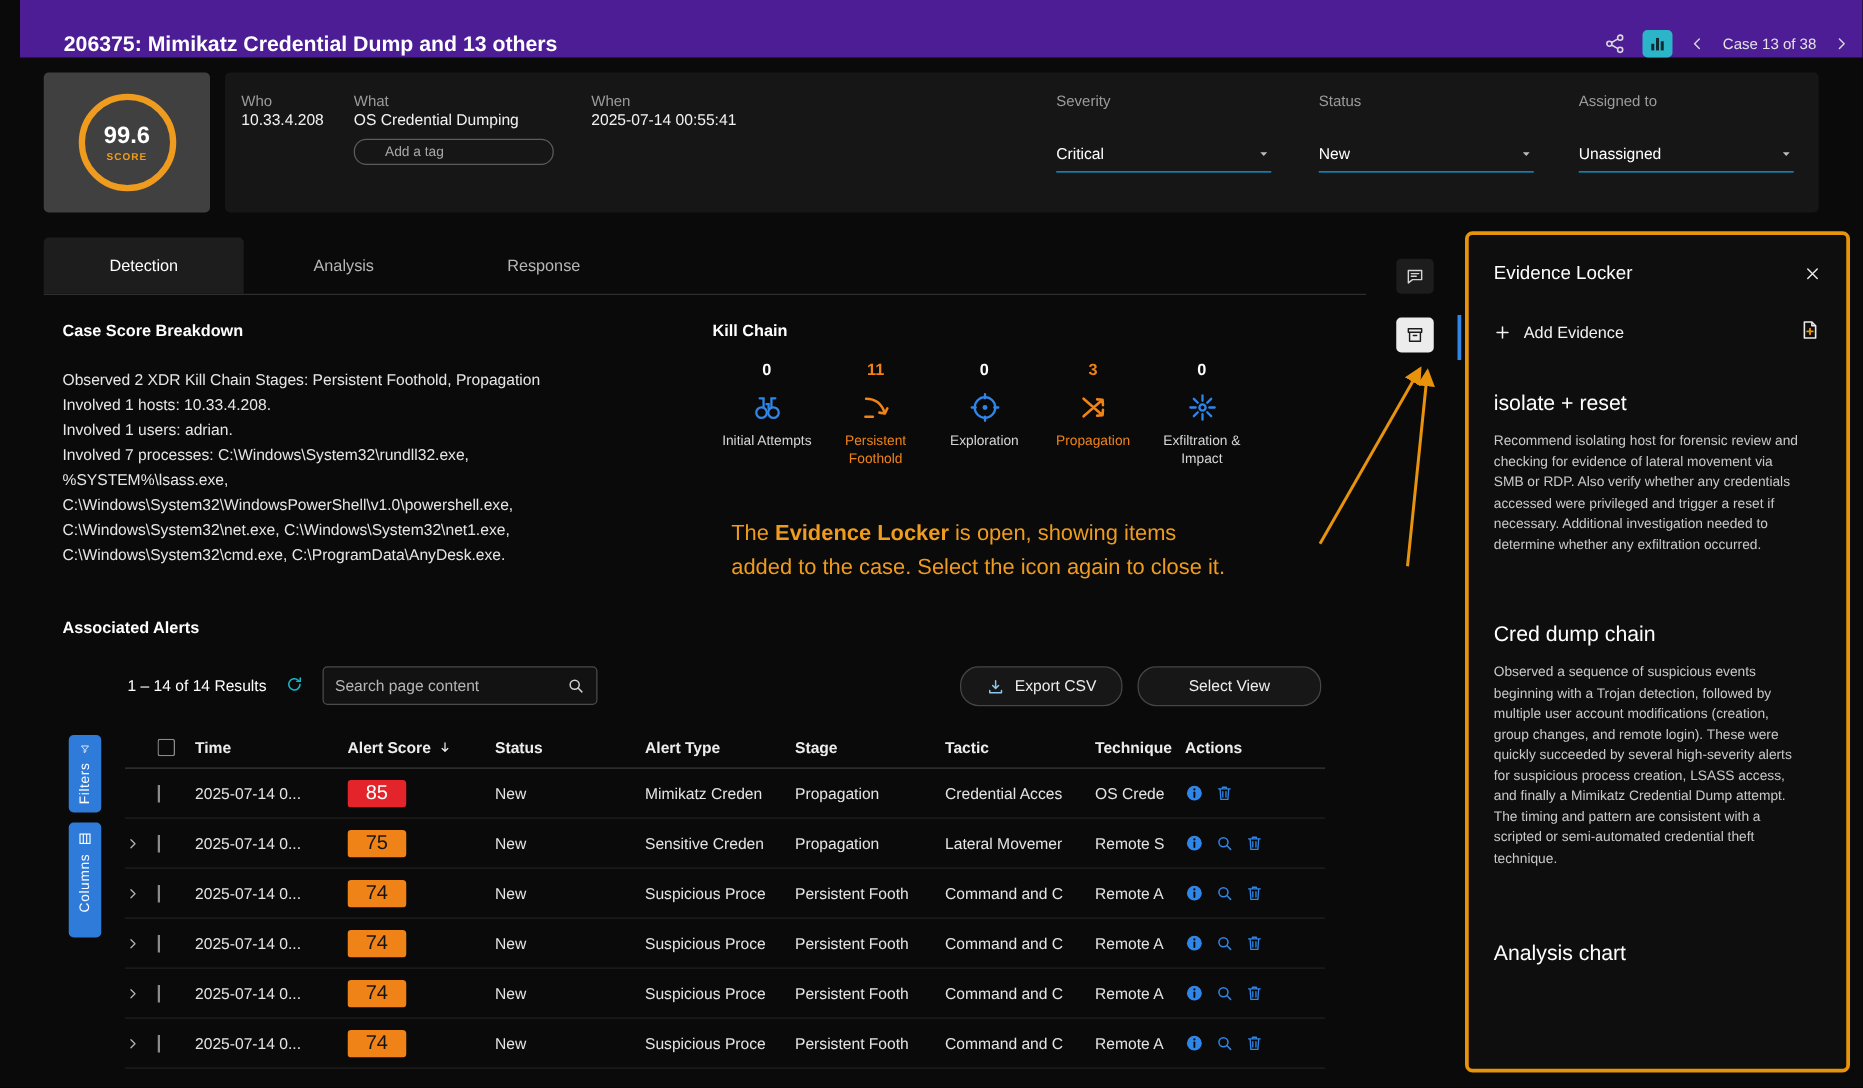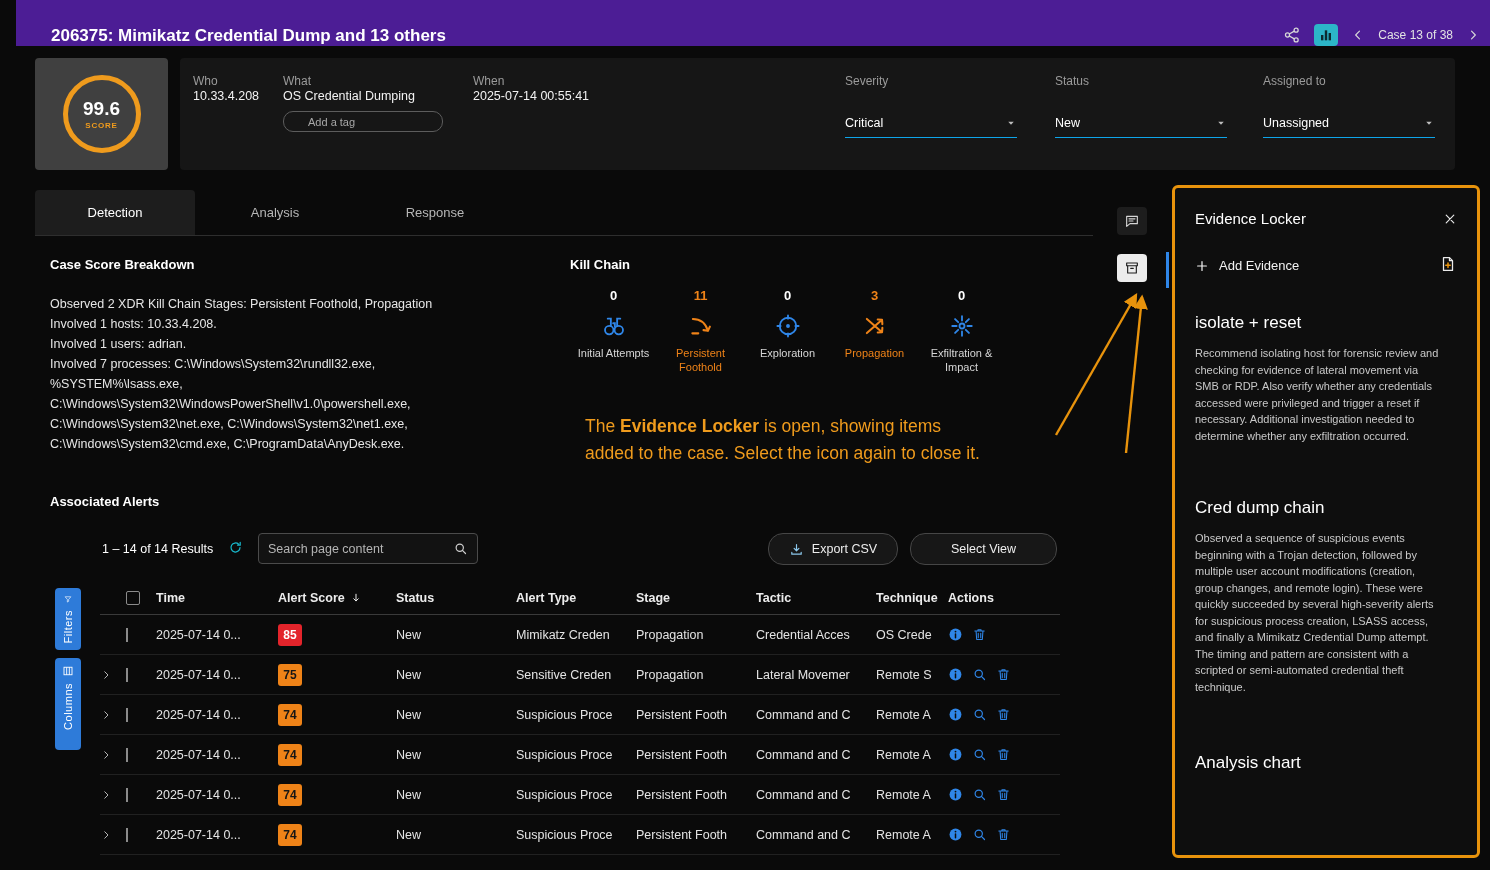--- a/index.html
+++ b/index.html
@@ -97,22 +97,22 @@
 
   .alerts-table{position:absolute;left:100px;top:581px;width:960px}
   .t-row{display:grid;grid-template-columns:26px 30px 122px 118px 120px 120px 120px 120px 72px 112px;
     align-items:center;height:40px;border-bottom:1px solid #212121}
   .t-head{height:34px;border-bottom:1px solid #3a3a3a;font-weight:bold}
   .t-cell{font-size:12.5px;color:#e4e4e4;white-space:nowrap;overflow:hidden}
   .t-head .t-cell{color:#ececec;cursor:pointer;display:flex;align-items:center;gap:5px}
   .chk{width:14px;height:14px;border:1.5px solid #8b8b8b;border-radius:2px;background:transparent;
     cursor:pointer}
   .expand{color:#b5b5b5;display:flex;align-items:center;cursor:pointer}
-  .badge{width:24px;height:22px;border-radius:3px;display:flex;align-items:center;
-    justify-content:center;font-size:12px;font-weight:bold}
+  .badge{width:47px;height:22px;border-radius:3px;display:flex;align-items:center;
+    justify-content:center;font-size:16px;font-weight:normal}
   .badge.red{background:#e3242b;color:#fff}
   .badge.orange{background:#ef8318;color:#161616}
   .act-icons{display:flex;gap:9px;align-items:center;color:#2f86e8}
   .act-icons button{color:#2f86e8;display:flex}
 
   
   .evidence{position:absolute;left:1172px;top:185px;width:308px;height:673px;background:#0e0e0e;
     border:3px solid #e8930c;border-radius:6px;padding:22px 20px;overflow:hidden}
   .ev-head{display:flex;justify-content:space-between;align-items:center}
   .ev-title{font-size:15px;color:#fff}

